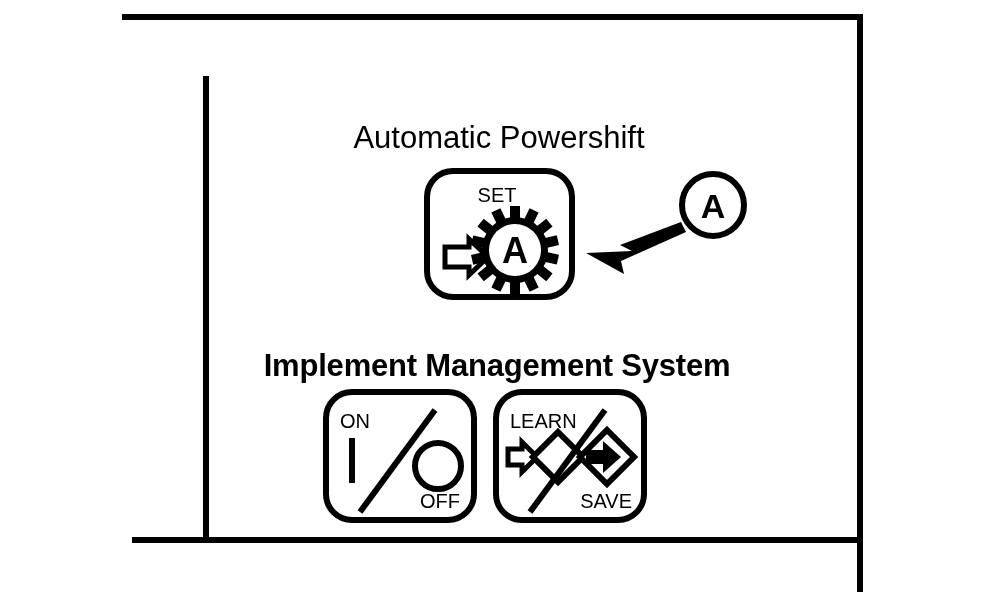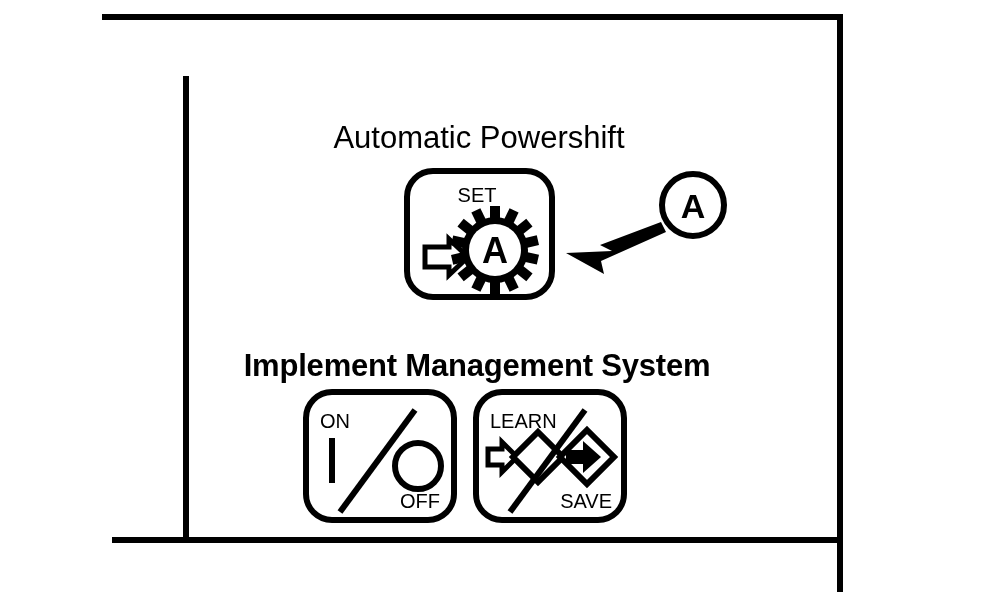--- a/index.html
+++ b/index.html
@@ -9,20 +9,21 @@
     background: #ffffff;
   }
   #stage {
     position: relative;
     width: 937px;
     height: 592px;
     background: #ffffff;
     overflow: hidden;
     font-family: "Liberation Sans", sans-serif;
     color: #000000;
+    margin-left: 20px;
   }
   #diagram-svg {
     position: absolute;
     left: 0;
     top: 0;
     width: 992px;
     height: 592px;
     display: block;
   }
   .label-text {

